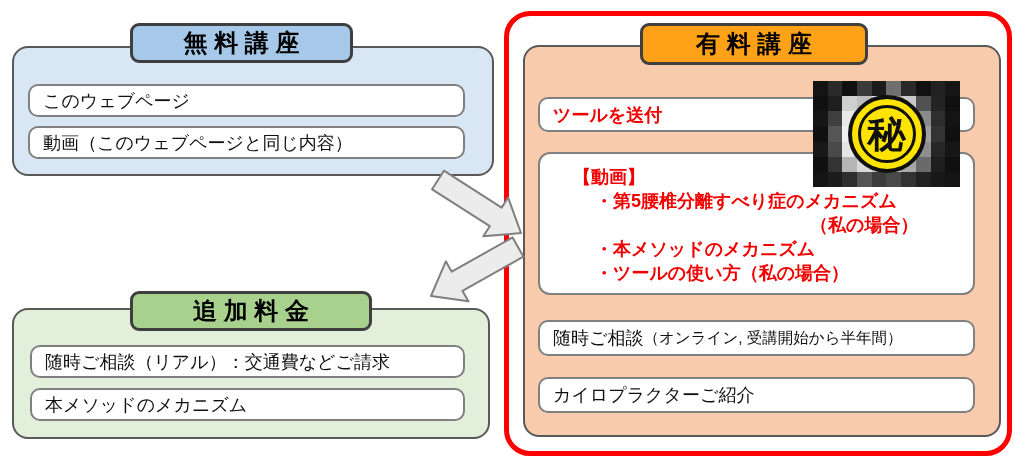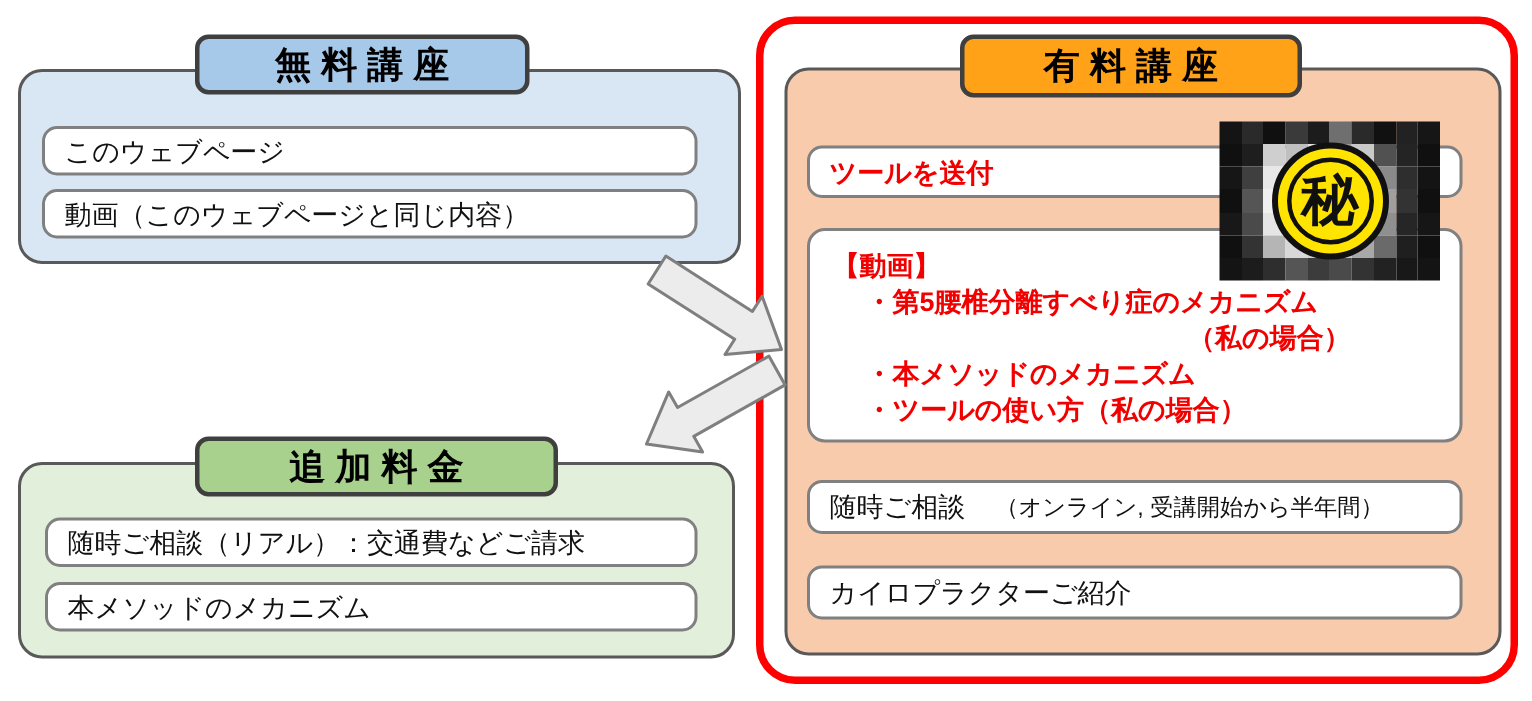--- a/index.html
+++ b/index.html
@@ -86,29 +86,29 @@
 <div class="redbox" style="left:504px;top:11px;width:508px;height:445px;"></div>
 <div class="panel peach" style="left:523px;top:45px;width:474px;height:388px;"></div>
 <div class="hdr orange" style="left:640px;top:23px;width:228px;height:42px;">
   <span>有料講座</span>
 </div>
 
 <div class="wbox" style="left:538px;top:97px;width:437px;height:35px;">
   <span class="redline">ツールを送付</span>
 </div>
 
-<div class="videobox" style="left:538px;top:152px;width:437px;height:143px;">
+<div class="videobox" style="left:538px;top:152px;width:437px;height:143px;padding-left:18px;">
   <div class="l-head">【動画】</div>
   <div class="l-bullet">・第5腰椎分離すべり症のメカニズム</div>
   <div class="l-indent">（私の場合）</div>
   <div class="l-bullet">・本メソッドのメカニズム</div>
   <div class="l-bullet">・ツールの使い方（私の場合）</div>
 </div>
 
-<div class="wbox" style="left:538px;top:320px;width:437px;height:36px;gap:20px;">
+<div class="wbox" style="left:538px;top:320px;width:437px;height:36px;">
   <span>随時ご相談</span>
     <span class="note">（オンライン, 受講開始から半年間）</span>
 </div>
 
 <div class="wbox" style="left:538px;top:377px;width:437px;height:36px;">
   <span>カイロプラクターご紹介</span>
 </div>
 
 <div style="position:absolute;left:813px;top:81px;width:147px;height:106px;z-index:4;">
   <div class="censored" style="left:0;top:0;width:147px;height:106px;">

